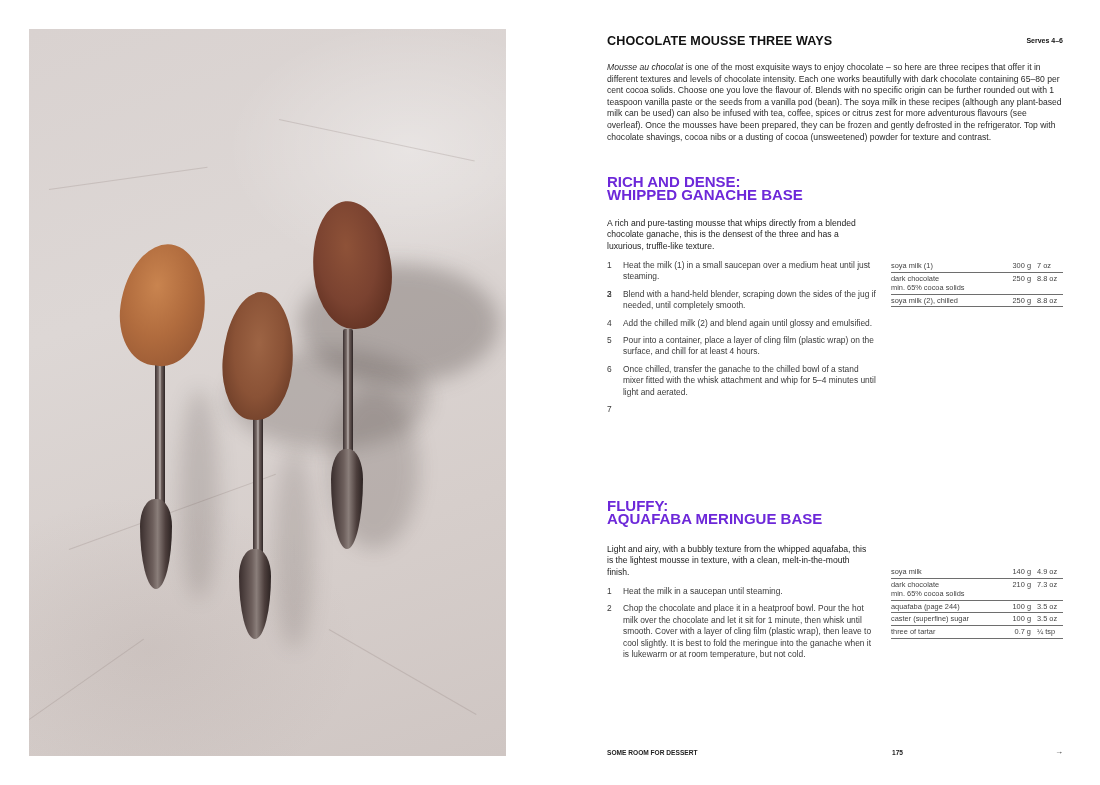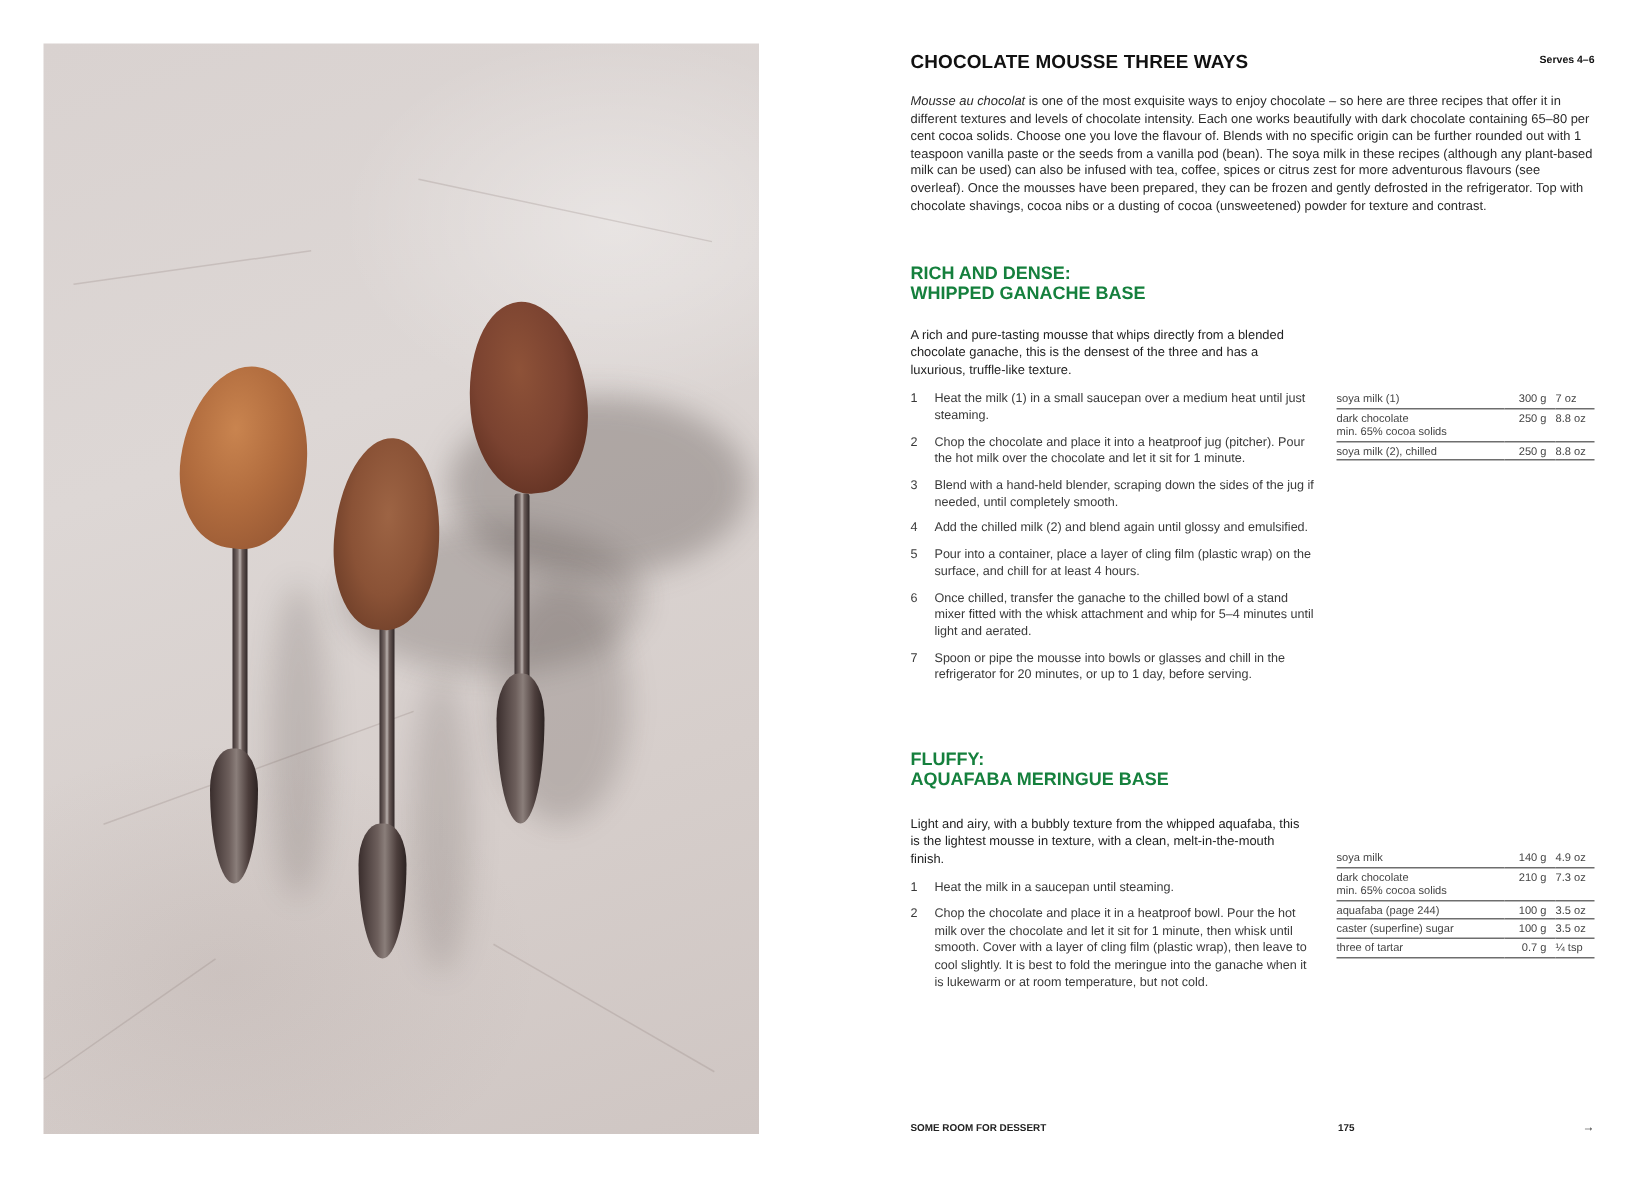--- a/index.html
+++ b/index.html
@@ -37,21 +37,21 @@
     position:absolute; left:0; top:34px; font-size:12.6px; font-weight:bold; letter-spacing:0.1px; color:#111;
   }
   .serves {
     position:absolute; right:0; top:37px; font-size:7px; font-weight:bold; color:#111;
   }
   .intro {
     position:absolute; left:0; top:62px; width:456px; font-size:8.6px; line-height:11.6px; color:#2a2a2a;
   }
   .intro em { font-style:italic; }
   .section-head {
-    position:absolute; left:0; font-size:12px; font-weight:bold; line-height:12.5px; color:#15803d; text-transform:uppercase;
+    position:absolute; left:0; font-size:15px; font-weight:bold; line-height:12.5px; color:#6d28d9; text-transform:uppercase;
   }
   .desc {
     position:absolute; left:0; width:262px; font-size:8.6px; line-height:11.4px; color:#222;
   }
   .steps { position:absolute; left:0; width:270px; margin:0; padding:0; list-style:none; }
   .step { position:relative; padding-left:16px; font-size:8.4px; line-height:11.4px; color:#3a3a3a; margin-bottom:6px; }
   .step .num { position:absolute; left:0; top:0; }
   .ing-table { position:absolute; left:284px; width:172px; border-collapse:collapse; }
   .ing-row { border-bottom:1px solid #6e6e6e;margin-left:28px; }
   .ing-row td { font-size:7.4px; line-height:9.6px; color:#444; padding:1px 0 1px 0; vertical-align:top; }
@@ -100,26 +100,26 @@
   </p>
 
   <div class="section-head" style="top:176px;">
     <div>RICH AND DENSE:</div>
     <div>WHIPPED GANACHE BASE</div>
   </div>
   <p class="desc" style="top:218px;margin:0;">A rich and pure-tasting mousse that whips directly from a blended chocolate ganache, this is the densest of the three and has a luxurious, truffle-like texture.</p>
 
   <ol class="steps" style="top:260px;">
     <li class="step"><span class="num">1</span><span>Heat the milk (1) in a small saucepan over a medium heat until just steaming.</span></li>
-    <li class="step"><span class="num">2</span><span>Chop the chocolate and place it into a heatproof jug (pitcher). Pour the hot milk over the chocolate and let it sit for 1 minute.</span></li>
+    <li class="step"><span class="num">2</span></li>
     <li class="step"><span class="num">3</span><span>Blend with a hand-held blender, scraping down the sides of the jug if needed, until completely smooth.</span></li>
     <li class="step"><span class="num">4</span><span>Add the chilled milk (2) and blend again until glossy and emulsified.</span></li>
     <li class="step"><span class="num">5</span><span>Pour into a container, place a layer of cling film (plastic wrap) on the surface, and chill for at least 4 hours.</span></li>
     <li class="step"><span class="num">6</span><span>Once chilled, transfer the ganache to the chilled bowl of a stand mixer fitted with the whisk attachment and whip for 5–4 minutes until light and aerated.</span></li>
-    <li class="step"><span class="num">7</span><span>Spoon or pipe the mousse into bowls or glasses and chill in the refrigerator for 20 minutes, or up to 1 day, before serving.</span></li>
+    <li class="step"><span class="num">7</span></li>
   </ol>
 
   <table class="ing-table" style="top:260px;">
     <tbody>
         <tr class="ing-row">
       <td class="name"><span>soya milk (1)</span></td>
       <td class="g">300 g</td>
       <td class="oz">7 oz</td>
     </tr>
     <tr class="ing-row">

